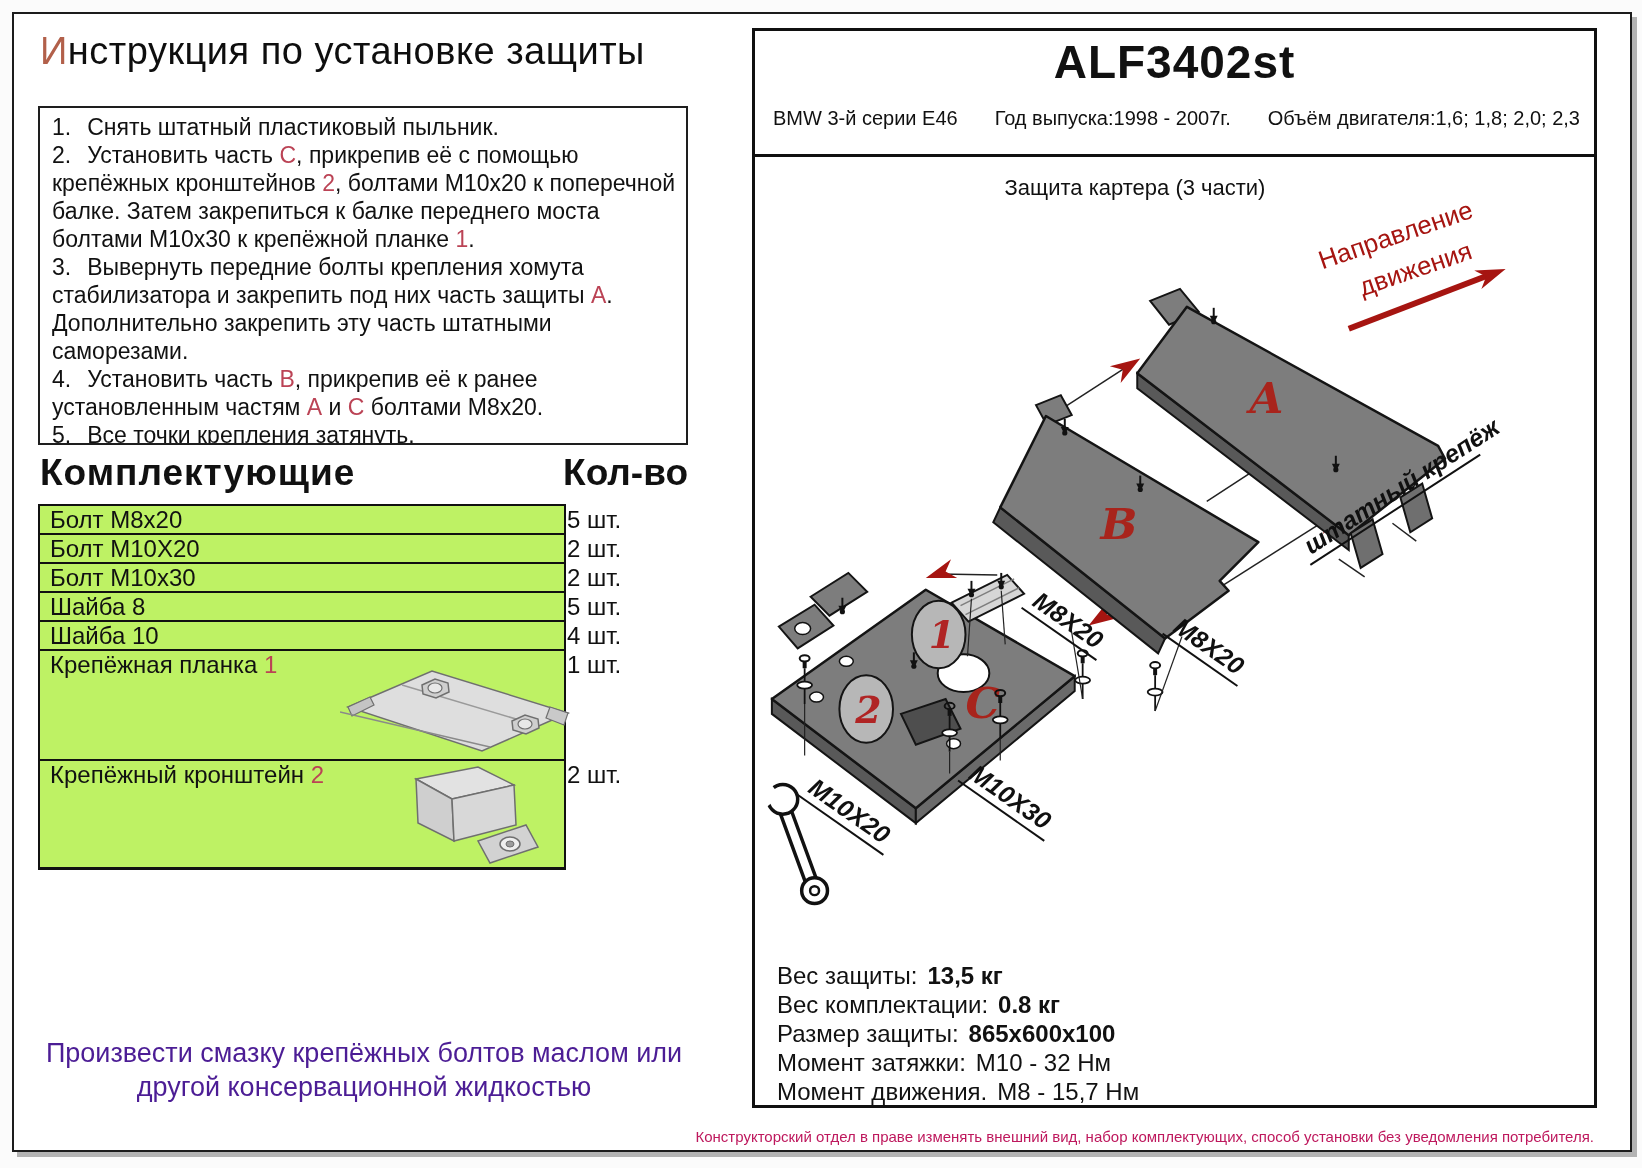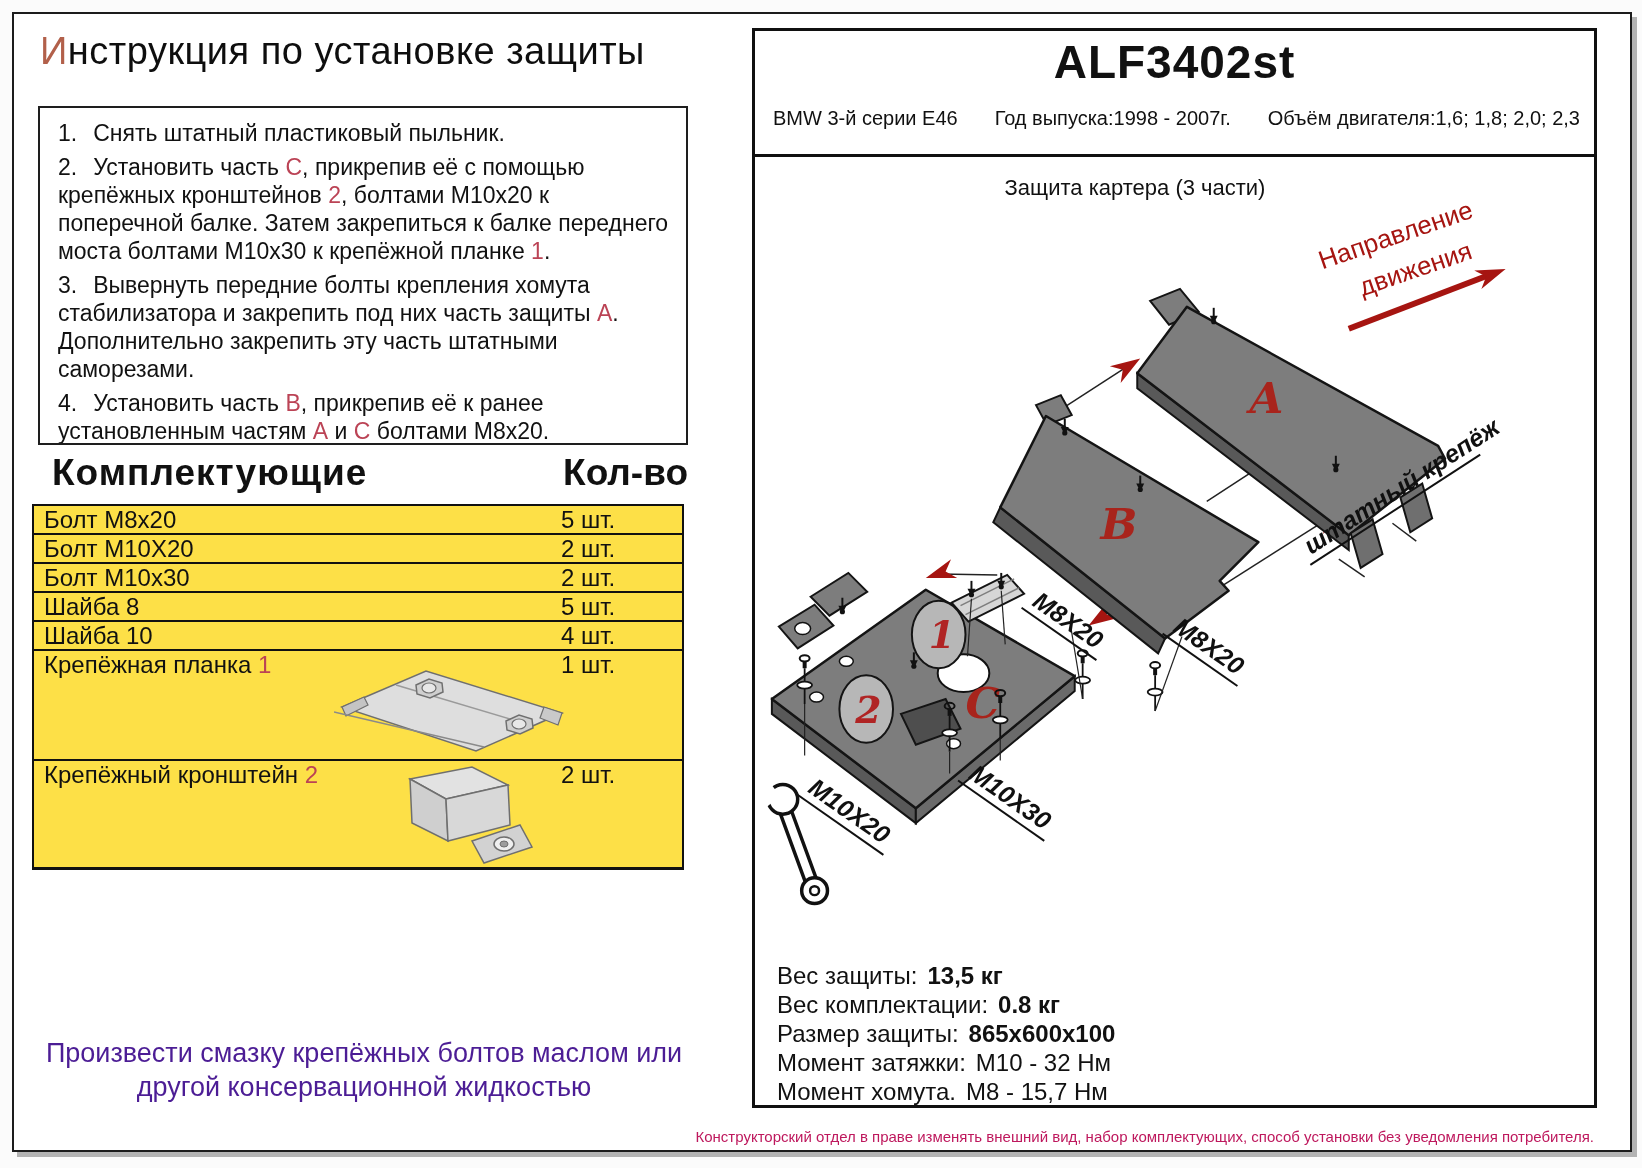--- a/index.html
+++ b/index.html
@@ -13,27 +13,27 @@
     border:2px solid #1c1c1c;background:#ffffff;
     box-shadow:5px 5px 0 rgba(120,120,120,.55);
   }
   
   .doc-title{left:40px;top:30px;font-size:38px;letter-spacing:.5px;color:#0e0e0e;white-space:nowrap;}
   .t-accent{color:#b2604a;}
   .instr-box{
     left:38px;top:106px;width:650px;height:339px;border:2px solid #1e1e1e;
     box-sizing:border-box;padding:5px 10px 0 12px;font-size:23px;line-height:28px;overflow:hidden;
   }
-  .instr-box p{margin:6px;}
+  .instr-box p{margin:0;}
   .num{margin-right:16px;}
   .ref{color:#bb4355;}
   .comp-head{left:38px;top:452px;width:652px;height:46px;}
-  .comp-head .h1{position:absolute;left:2px;top:0;font-size:37px;font-weight:bold;letter-spacing:1px;margin-left:12px;}
+  .comp-head .h1{position:absolute;left:2px;top:0;font-size:37px;font-weight:bold;letter-spacing:1px;}
   .comp-head .h2{position:absolute;right:2px;top:0;font-size:37px;font-weight:bold;margin-left:24px;}
-  .parts-table{left:32px;top:504px;width:652px;border:2px solid #111;border-bottom:3px solid #111;box-sizing:border-box;background:#fde047;}
+  .parts-table{left:38px;top:504px;width:528px;border:2px solid #111;border-bottom:3px solid #111;box-sizing:border-box;background:#bef264;}
   .p-row{position:relative;border-bottom:2px solid #111;font-size:24px;}
   .p-row:last-child{border-bottom:none;}
   .p-row.small{height:27px;line-height:27px;}
   .p-row.tall1{height:108px;padding-left:12px;}
   .p-row.tall2{height:106px;}
   .p-name{position:absolute;left:10px;top:0;line-height:27px;white-space:nowrap;}
   .p-qty{position:absolute;left:527px;top:0;line-height:27px;white-space:nowrap;}
   .part-img1{position:absolute;left:300px;top:4px;}
   .part-img2{position:absolute;left:338px;top:2px;}
   .warning{
@@ -280,17 +280,17 @@
       <circle cx="30" cy="80" r="13" fill="#fff" stroke="#111" stroke-width="3.5"></circle>
       <circle cx="30" cy="80" r="4.5" fill="#fff" stroke="#111" stroke-width="2.5"></circle>
     </g>
   </svg>
 
   <div class="specs">
     <div class="spec-line"><span class="lbl">Вес защиты:</span><span class="val b">13,5 кг</span></div>
     <div class="spec-line"><span class="lbl">Вес комплектации:</span><span class="val b">0.8 кг</span></div>
     <div class="spec-line"><span class="lbl">Размер защиты:</span><span class="val b">865х600х100</span></div>
     <div class="spec-line"><span class="lbl">Момент затяжки:</span><span class="val">М10 - 32 Нм</span></div>
-    <div class="spec-line"><span class="lbl">Момент хомута.</span><span class="val">М8 - 15,7 Нм</span></div>
+    <div class="spec-line"><span class="lbl">Момент движения.</span><span class="val">М8 - 15,7 Нм</span></div>
   </div>
 </div>
 
 <div class="abs footer-note">Конструкторский отдел в праве изменять внешний вид, набор комплектующих, способ установки без уведомления потребителя.</div>
 
 </body></html>

